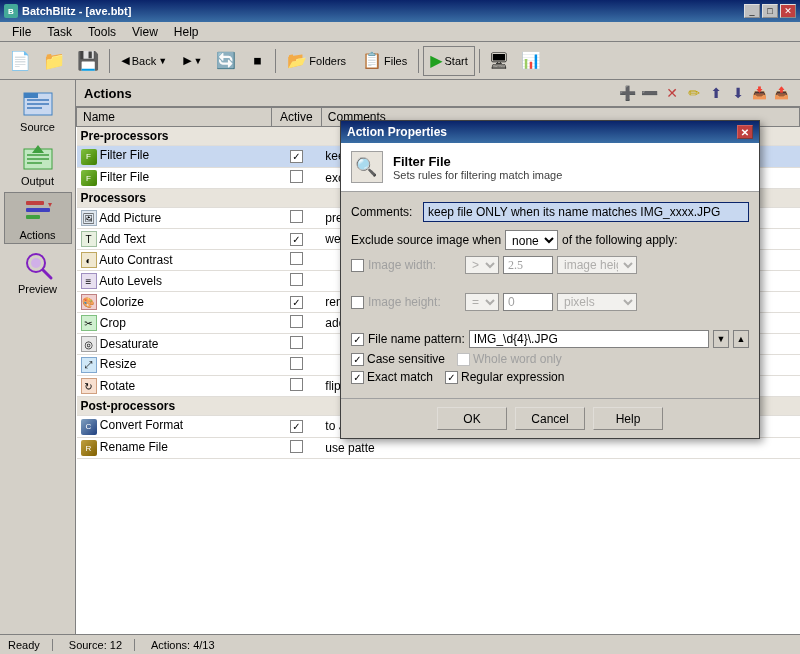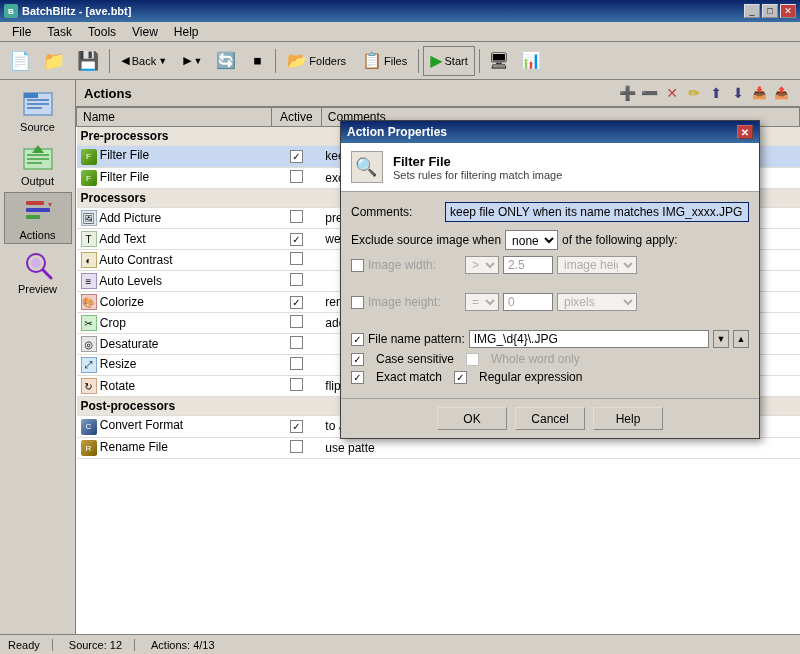--- a/index.html
+++ b/index.html
@@ -204,21 +204,21 @@
     .dialog-header-icon {
       width: 32px; height: 32px;
       background: #e8e4dc;
       border: 1px solid #a0a0a0;
       display: flex; align-items: center; justify-content: center;
       font-size: 18px;
     }
     .dialog-header-text h3 { font-size: 13px; font-weight: bold; }
     .dialog-header-text p { font-size: 11px; color: #404040; }
     .dialog-body { padding: 10px; }
-    .dialog-row { display: flex; align-items: center; margin-bottom: 8px; gap: 24px; }
+    .dialog-row { display: flex; align-items: center; margin-bottom: 8px; gap: 2px; }
     .dialog-label { font-size: 12px; min-width: 70px; }
     .dialog-input {
       flex: 1;
       height: 20px;
       border: 1px solid #808080;
       padding: 1px 4px;
       font-size: 12px;
       background: white;
     }
     .dialog-input.highlighted { background: #c8d8f0; border: 1px solid #0a246a; }
@@ -262,21 +262,21 @@
       background: white;
     }
     .pattern-btn {
       width: 16px; height: 18px;
       border: 1px solid #808080;
       background: #d4d0c8;
       display: flex; align-items: center; justify-content: center;
       cursor: pointer; font-size: 9px;
     }
     .options-row { display: flex; gap: 12px; margin-bottom: 4px; }
-    .option-check { display: flex; align-items: center; gap: 12px; font-size: 12px; }
+    .option-check { display: flex; align-items: center; gap: 3px; font-size: 12px; }
     .option-checkbox {
       width: 13px; height: 13px;
       border: 1px solid #808080;
       background: white;
       display: inline-flex; align-items: center; justify-content: center;
     }
     .option-checkbox.checked::after { content: '✓'; font-size: 10px; }
     .option-checkbox.checked { background: white; }
     .dialog-footer {
       display: flex;
@@ -676,21 +676,21 @@
       <div class="filter-row">
         <div class="filter-checkbox">
           <div class="option-checkbox"></div>
           <span class="filter-disabled">Image width:</span>
         </div>
         <select class="filter-select filter-disabled" disabled="" style="color:#a0a0a0;">
           <option>&gt;</option>
           <option>=</option>
           <option>&lt;</option>
         </select>
-        <input type="text" class="filter-input" value="2.5" disabled="" style="color: rgb(160, 160, 160);">
+        <input type="text" class="filter-input" value="2.5" disabled="" style="color: rgb(160, 160, 160); font-family: Liberation Serif, serif;">
         <select class="filter-select filter-disabled" disabled="" style="color:#a0a0a0;width:80px;">
           <option>image height</option>
           <option>pixels</option>
         </select>
       </div>
 
       <div class="filter-row">
         <div class="filter-checkbox">
           <div class="option-checkbox"></div>
           <span class="filter-disabled">Image height:</span>

